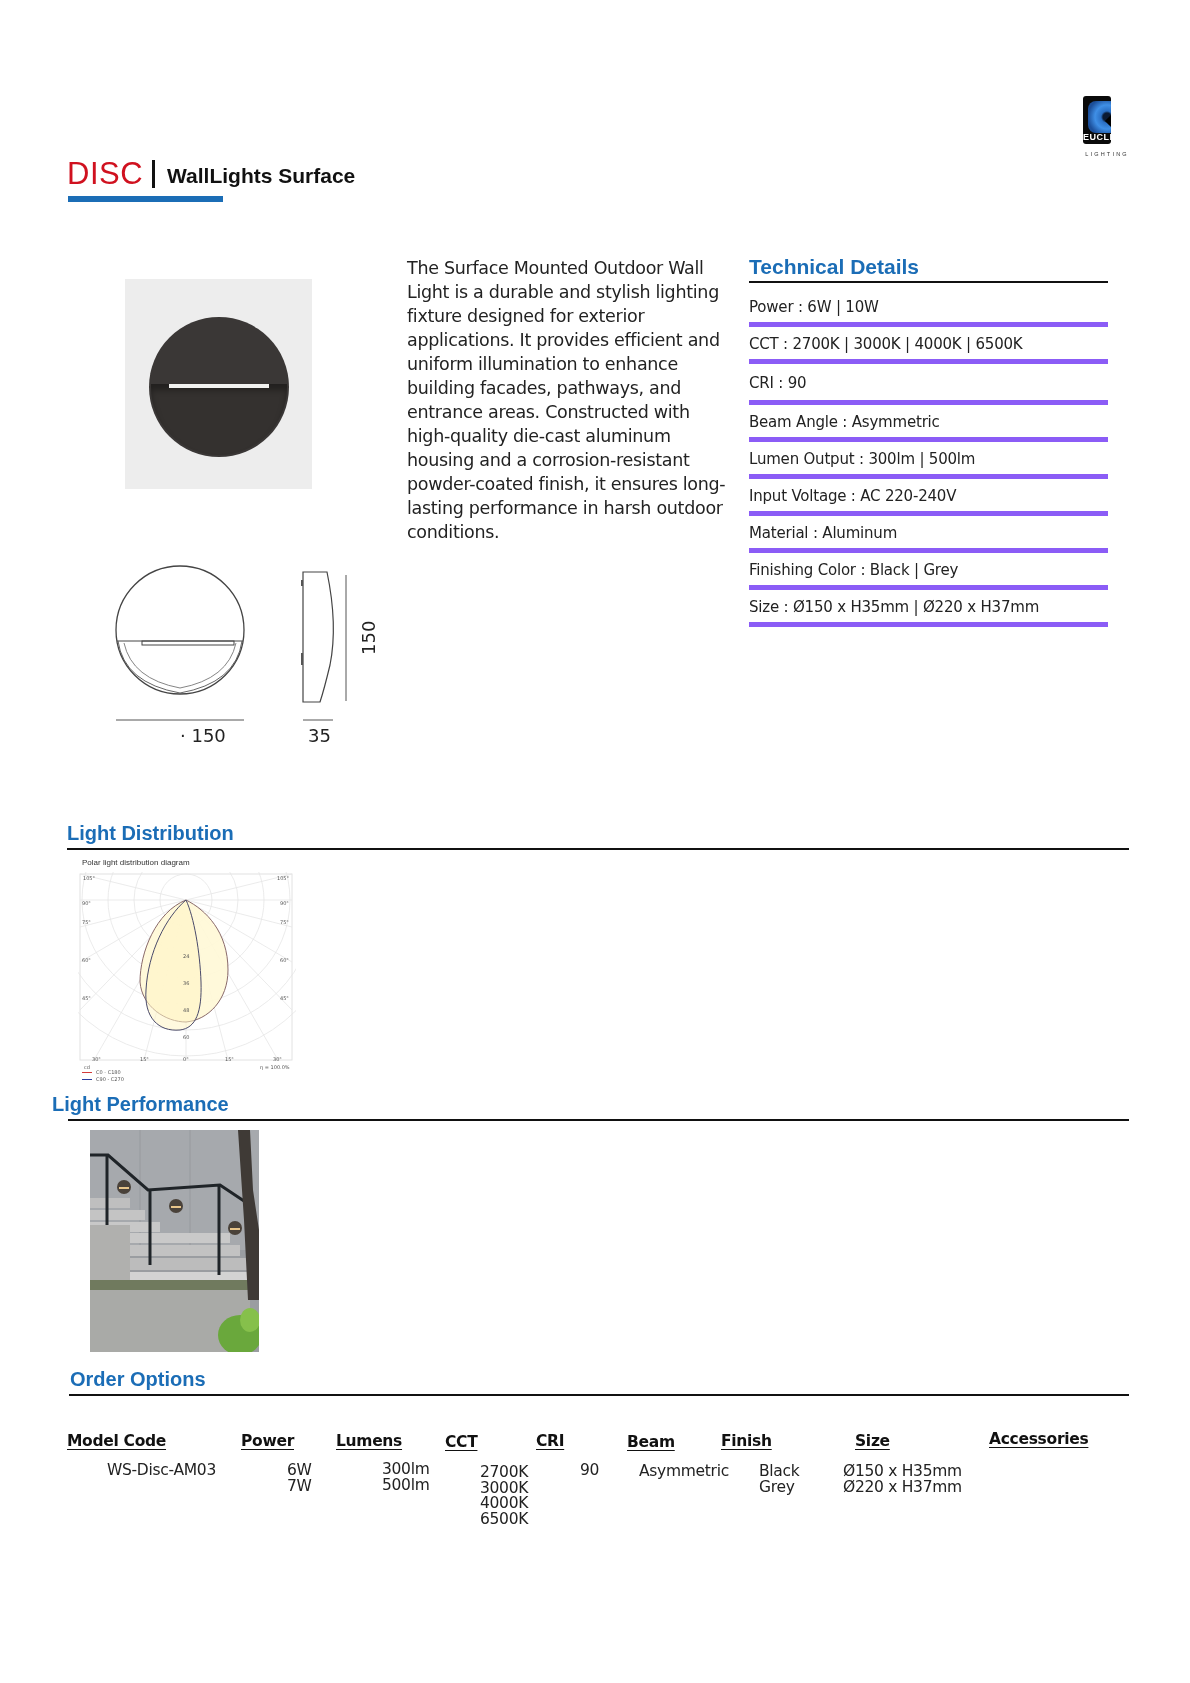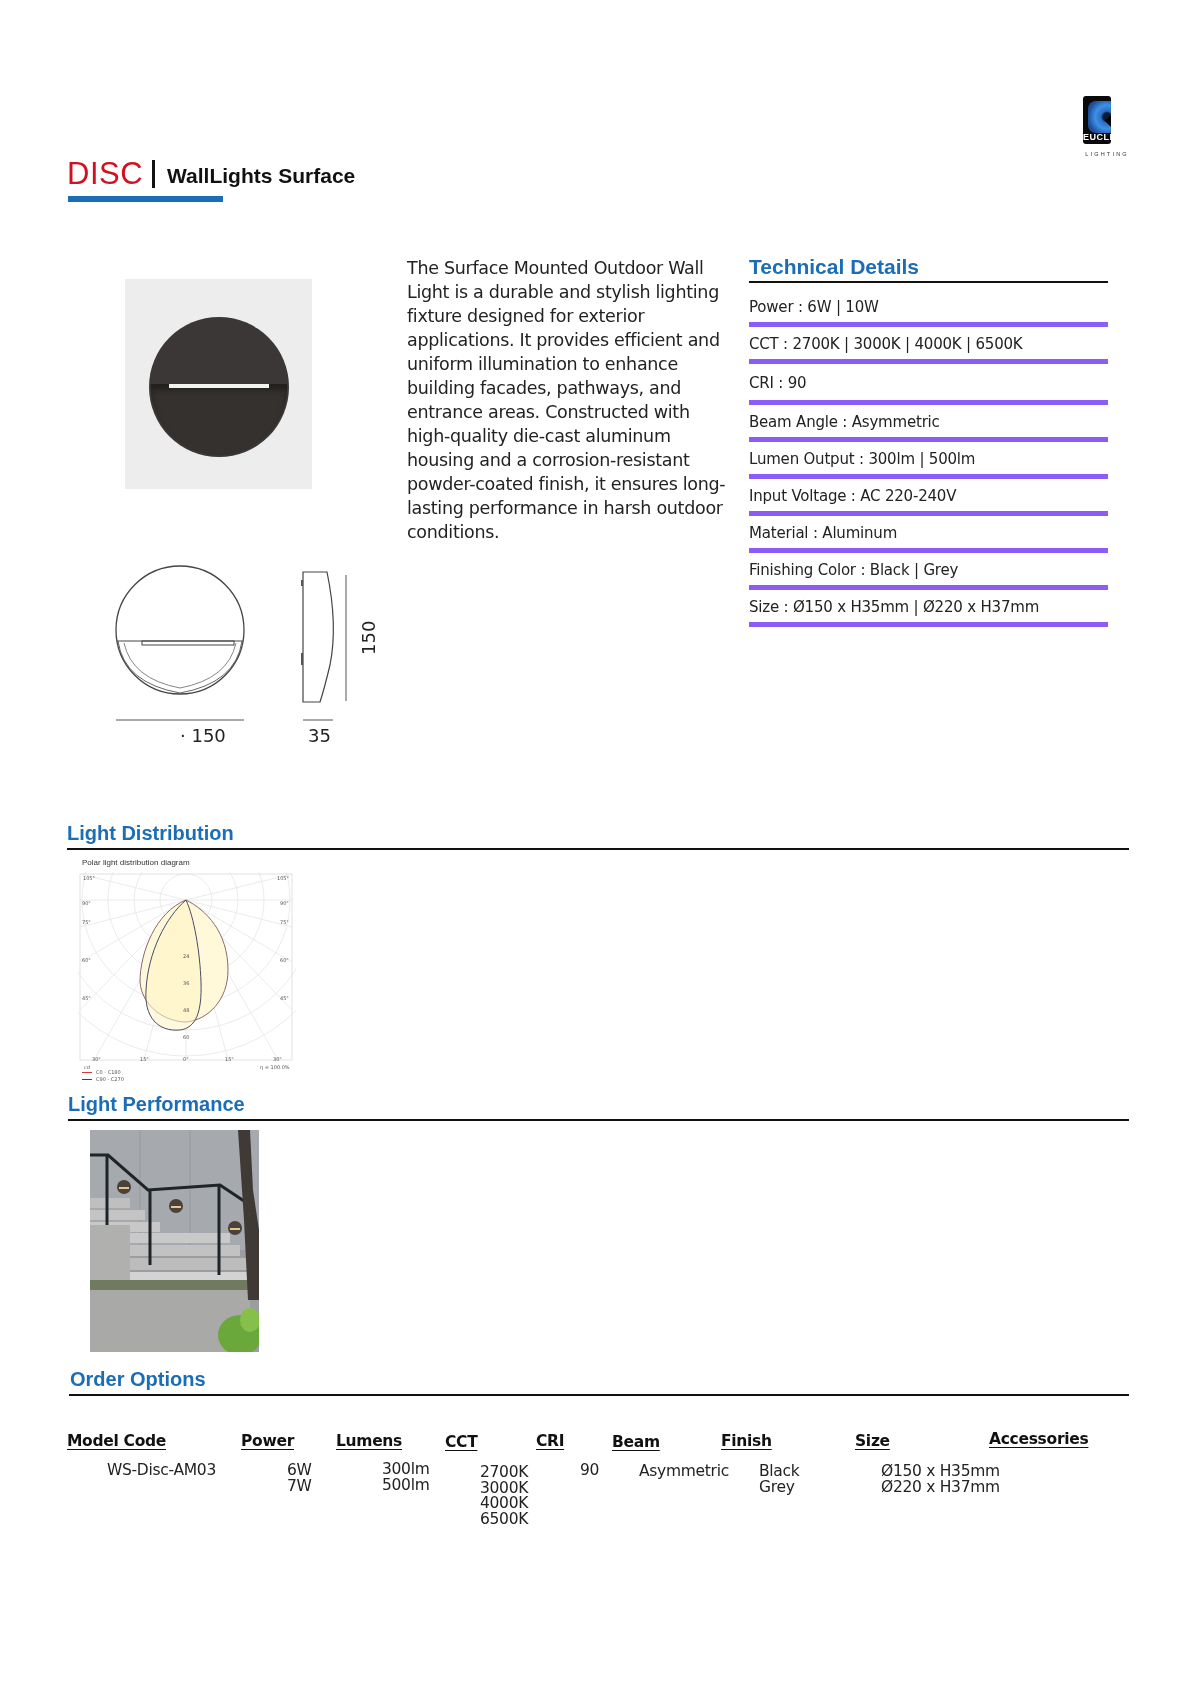--- a/index.html
+++ b/index.html
@@ -176,21 +176,21 @@
   <div class="abs" style="left:195px;top:198px;font-size:5px;color:#555;">30°</div>
 
   <div class="abs" style="left:6px;top:206px;font-size:5px;color:#555;">cd</div>
   <div class="abs" style="left:4px;top:214px;width:10px;height:1px;background:#d33a3a;"></div>
   <div class="abs" style="left:18px;top:211px;font-size:5px;color:#555;">C0 - C180</div>
   <div class="abs" style="left:4px;top:221px;width:10px;height:1px;background:#2b3c9e;"></div>
   <div class="abs" style="left:18px;top:218px;font-size:5px;color:#555;">C90 - C270</div>
   <div class="abs" style="left:182px;top:206px;font-size:5px;color:#555;">η = 100.0%</div>
 </div>
 
-<div class="abs sec-title" style="left:68px;top:1093px;text-align:center;">Light Performance</div>
+<div class="abs sec-title" style="left:52px;top:1093px;text-align:center;">Light Performance</div>
 <div class="abs sec-rule" style="left:68px;top:1119px;width:1061px;"></div>
 
 <div class="abs perf-photo">
   <svg width="169" height="222" viewBox="0 0 169 222">
     <rect width="169" height="222" fill="#9a9da1"></rect>
     <rect x="0" y="0" width="169" height="120" fill="#a6a9ad"></rect>
     <line x1="50" y1="0" x2="50" y2="120" stroke="#979a9e"></line>
     <line x1="100" y1="0" x2="100" y2="120" stroke="#979a9e"></line>
 
     <rect x="0" y="68" width="40" height="10" fill="#bfbfbf"></rect>
@@ -225,21 +225,21 @@
 </div>
 
 <div class="abs sec-title" style="left:70px;top:1368px;">Order Options</div>
 <div class="abs sec-rule" style="left:69px;top:1394px;width:1060px;"></div>
 
 <div class="oo-h" style="left:67px;top:1432px;">Model Code</div>
 <div class="oo-h" style="left:241px;top:1432px;">Power</div>
 <div class="oo-h" style="left:336px;top:1432px;">Lumens</div>
 <div class="oo-h" style="left:445px;top:1433px;">CCT</div>
 <div class="oo-h" style="left:536px;top:1432px;">CRI</div>
-<div class="oo-h" style="left:612px;top:1433px;">Beam</div>
+<div class="oo-h" style="left:627px;top:1433px;">Beam</div>
 <div class="oo-h" style="left:721px;top:1432px;">Finish</div>
 <div class="oo-h" style="left:855px;top:1432px;">Size</div>
 <div class="oo-h" style="left:989px;top:1430px;text-align:center;">Accessories</div>
 
 <div class="oo-c" style="left:67px;top:1463px;">
   <div>WS-Disc-AM03</div>
 </div>
 <div class="oo-c" style="left:247px;top:1463px;">
   <div>6W</div>
   <div>7W</div>
@@ -257,16 +257,16 @@
 <div class="oo-c" style="left:540px;top:1463px;">
   <div>90</div>
 </div>
 <div class="oo-c" style="left:599px;top:1464px;">
   <div>Asymmetric</div>
 </div>
 <div class="oo-c" style="left:719px;top:1464px;">
   <div>Black</div>
   <div>Grey</div>
 </div>
-<div class="oo-c" style="left:841px;top:1464px;">
+<div class="oo-c" style="left:803px;top:1464px;">
   <div>Ø150 x H35mm</div>
   <div>Ø220 x H37mm</div>
 </div>
 
 </body></html>

